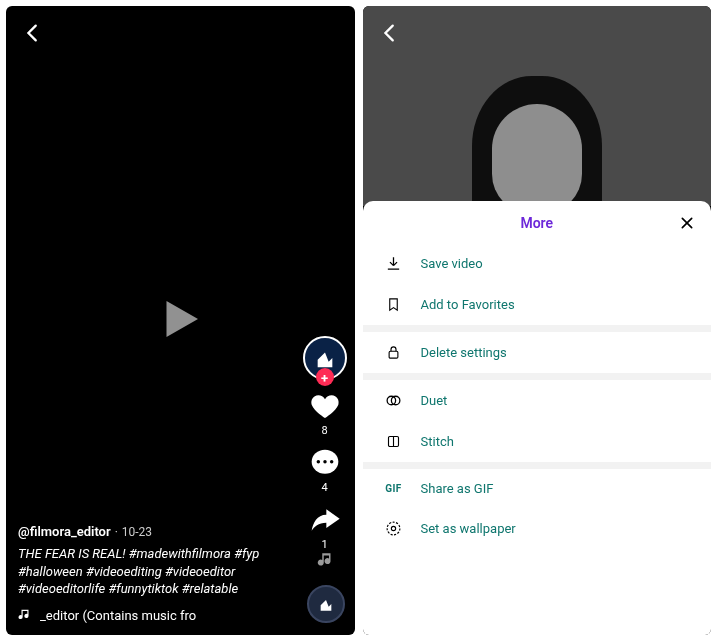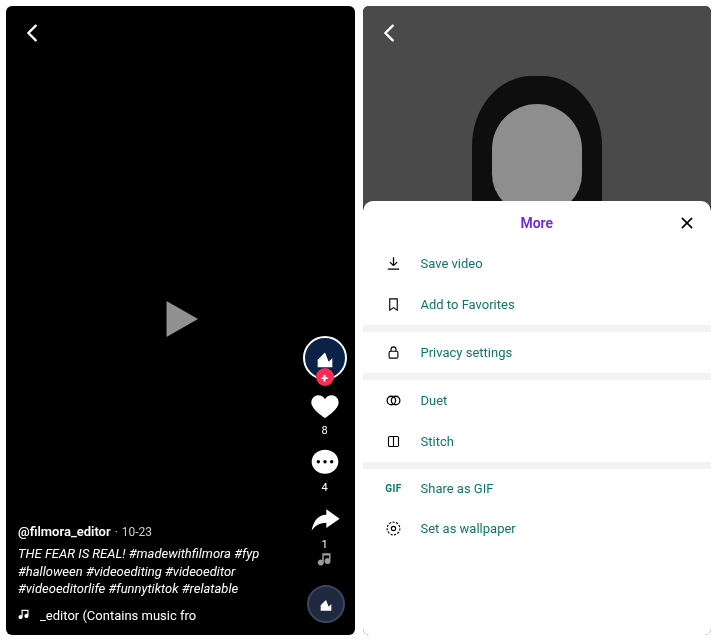--- a/index.html
+++ b/index.html
@@ -378,21 +378,21 @@
 
       <div class="section-gap"></div>
 
       <div class="menu-item">
         <span class="menu-icon">
           <svg width="15" height="17" viewBox="0 0 24 24" fill="none" stroke="#000" stroke-width="1.8">
               <rect x="5" y="10" width="14" height="11" rx="2"></rect>
               <path d="M8 10V7a4 4 0 118 0v3"></path>
             </svg>
         </span>
-        <span>Privacy settings</span>
+        <span>Delete settings</span>
       </div>
 
 
       <div class="section-gap"></div>
 
 
       <div class="menu-item">
         <span class="menu-icon">
           <svg width="17" height="17" viewBox="0 0 24 24" fill="none" stroke="#000" stroke-width="1.8">
               <circle cx="9" cy="12" r="6"></circle>

